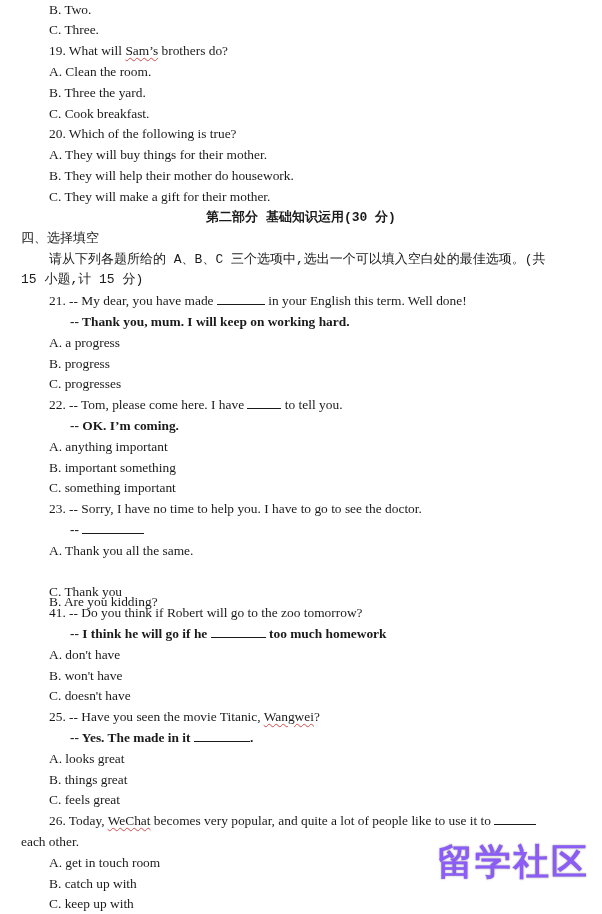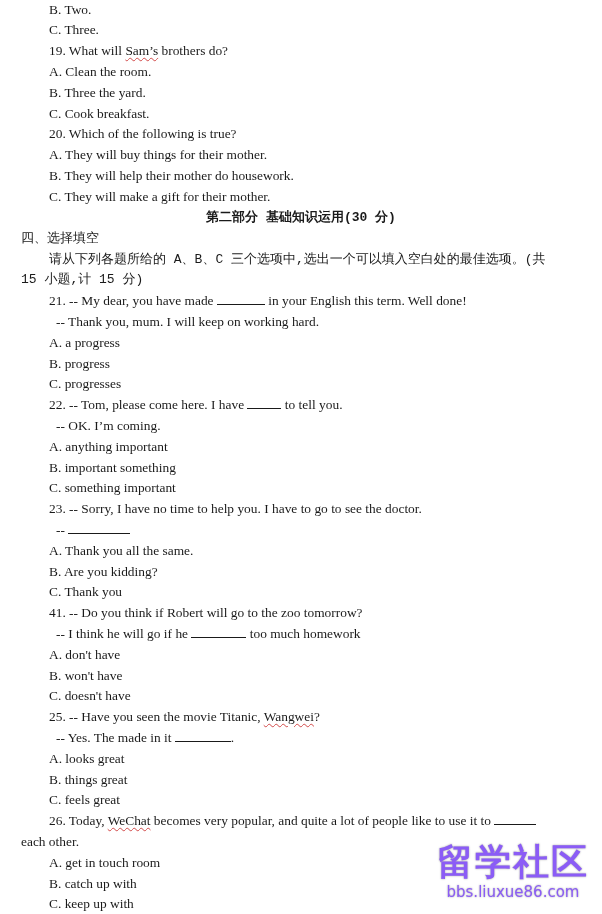--- a/index.html
+++ b/index.html
@@ -16,21 +16,21 @@
       color: #1a1a1a;
       font-size: 13.4px;
     }
     .line {
       position: absolute;
       left: 49px;
       white-space: nowrap;
       line-height: 20px;
       height: 20px;
     }
-    .indent { left: 56px; }
+    .indent { left: 70px; font-weight: bold; }
     .flush { left: 21px; }
     .squiggle {
       text-decoration: underline wavy #d24a4a;
       text-decoration-thickness: 1px;
       text-underline-offset: 2px;
     }
     .blank {
       display: inline-block;
       border-bottom: 1px solid #1a1a1a;
       height: 13px;
@@ -109,21 +109,21 @@
 <div class="line indent" style="top:416px">-- OK. I’m coming.</div>
 <div class="line" style="top:437px">A. anything important</div>
 <div class="line" style="top:458px">B. important something</div>
 <div class="line" style="top:478px">C. something important</div>
 
 <div class="line" style="top:499px">23. -- Sorry, I have no time to help you. I have to go to see the doctor.</div>
 <div class="line indent" style="top:520px">
   <span>-- </span><span class="blank" style="width:62px"></span>
 </div>
 <div class="line" style="top:541px">A. Thank you all the same.</div>
-<div class="line" style="top:562px">B. Are you kidding?</div>
+<div class="line" style="top:592px">B. Are you kidding?</div>
 <div class="line" style="top:582px">C. Thank you</div>
 
 <div class="line" style="top:603px">41. -- Do you think if Robert will go to the zoo tomorrow?</div>
 <div class="line indent" style="top:624px">
   <span>-- I think he will go if he </span><span class="blank" style="width:55px"></span><span> too much homework</span>
 </div>
 <div class="line" style="top:645px">A. don't have</div>
 <div class="line" style="top:666px">B. won't have</div>
 <div class="line" style="top:686px">C. doesn't have</div>
 
@@ -140,14 +140,13 @@
 <div class="line" style="top:811px">
   <span>26. Today, </span><span class="squiggle">WeChat</span><span> becomes very popular, and quite a lot of people like to use it to </span><span class="blank" style="width:42px"></span>
 </div>
 <div class="line flush" style="top:832px">each other.</div>
 <div class="line" style="top:853px">A. get in touch room</div>
 <div class="line" style="top:874px">B. catch up with</div>
 <div class="line" style="top:894px">C. keep up with</div>
 
 <div class="watermark">
   <div class="wm-big">留学社区</div>
-  <div class="wm-small">bbs.liuxue86.com</div>
 </div>
 
 </body></html>

